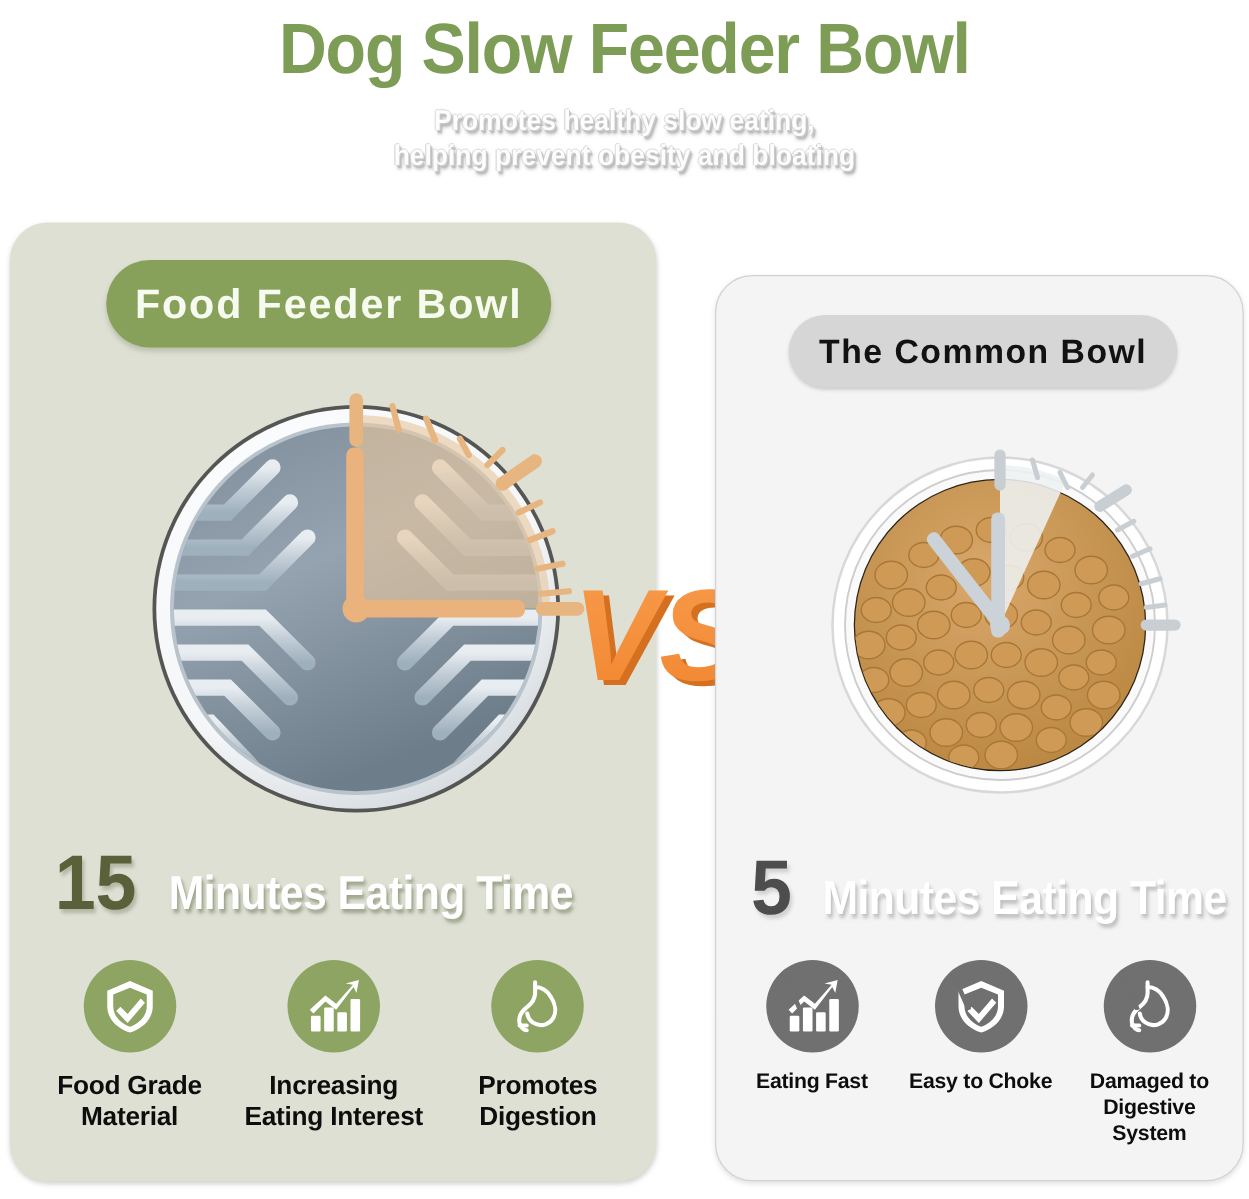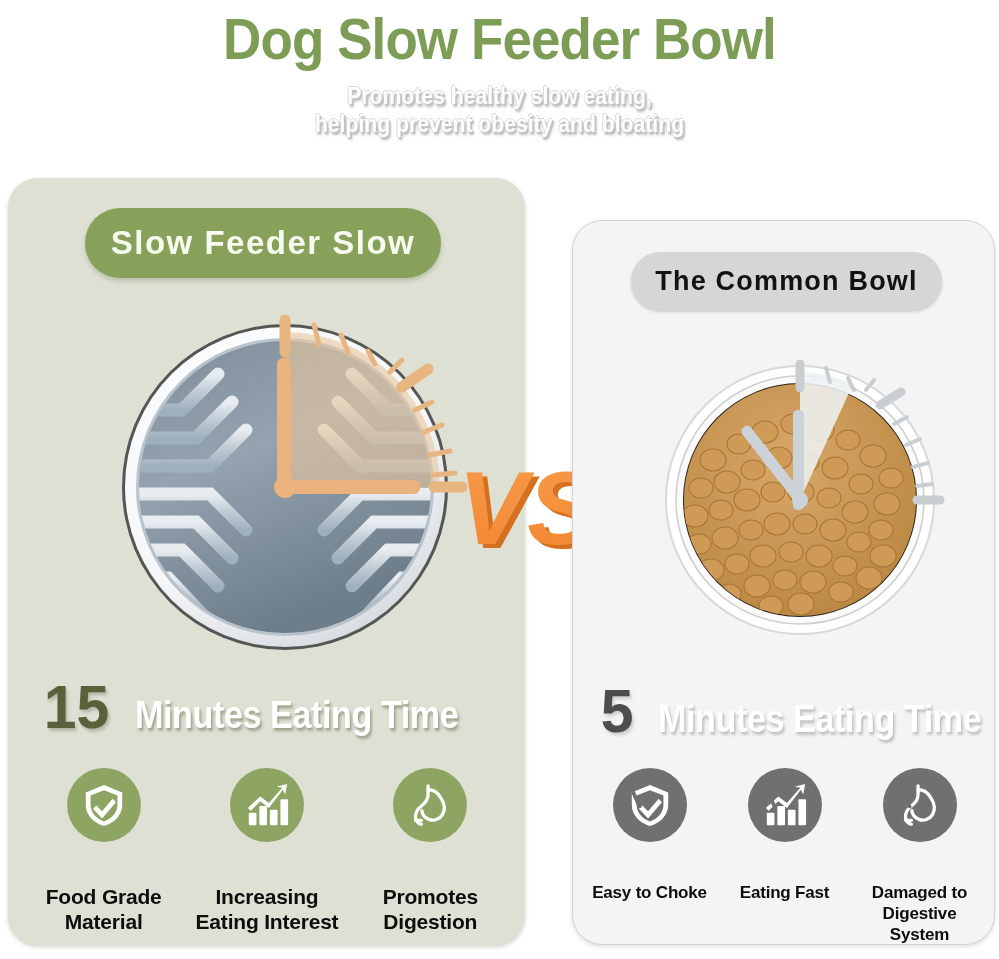--- a/index.html
+++ b/index.html
@@ -111,21 +111,21 @@
     transform:scaleX(0.9);
     letter-spacing:-0.5px;
   }
   .time-label.onGreen { text-shadow:2px 3px 3px rgba(125,132,105,.65), 1px 1px 0 #cfd3c2; }
   .time-label.onGray  { text-shadow:2px 3px 3px rgba(180,180,180,.8), 1px 1px 0 #e4e4e4; }
 
   
   .features { position:absolute; display:flex; }
   .features-left  { left:22px;  top:768px; width:490px; justify-content:space-around; }
   .features-right { left:582px; top:768px; width:405px; justify-content:space-around; }
-  .feature { display:flex; flex-direction:column; align-items:center; width:150px;gap:28px; }
+  .feature { display:flex; flex-direction:column; align-items:center; width:150px; }
   .feature-right { width:128px; }
   .icon-circle {
     width:74px; height:74px; border-radius:50%;
     display:flex; align-items:center; justify-content:center;
     position:relative; overflow:hidden;
   }
   .icon-circle.green { background:#8da463; }
   .icon-circle.gray  { background:#707070; }
   .icon-circle svg { width:46px; height:46px; display:block; }
   .slashline {
@@ -150,21 +150,21 @@
 
   <div class="title">Dog Slow Feeder Bowl</div>
   <div class="subtitle">
     <div>Promotes healthy slow eating,</div>
     <div>helping prevent obesity and bloating</div>
   </div>
 
   <div class="panel panel-left"></div>
 
   <div class="badge badge-green">
-    <span>Slow Feeder Slow</span>
+    <span>Food Feeder Bowl</span>
   </div>
 
   <div class="bowl-wrap bowl-slow">
     <svg viewBox="0 0 350 350">
       <defs>
         <radialGradient id="rimG" cx="38%" cy="30%" r="78%">
           <stop offset="0%" stop-color="#ffffff"></stop>
           <stop offset="72%" stop-color="#f4f6f8"></stop>
           <stop offset="100%" stop-color="#cfd5da"></stop>
         </radialGradient>
@@ -426,49 +426,49 @@
   <div class="time-row time-right">
     <span class="time-num gray">5</span>
     <span class="time-label onGray">Minutes Eating Time</span>
   </div>
 
   <div class="features features-right">
 
     <div class="feature feature-right">
       <div class="icon-circle gray">
         <svg viewBox="0 0 48 48" fill="#ffffff">
-          <path d="M24 3 L43 11 V24 C43 35 34 43 24 46 C14 43 5 35 5 24 V11 Z
-                   M24 8.5 L10 14.2 V24 C10 32.3 16.6 38.6 24 41.1
-                   C31.4 38.6 38 32.3 38 24 V14.2 Z"></path>
-          <path d="M16 24.5 L22 30.5 L33 17.5 L36.5 21 L22 38 L12.5 28 Z"></path>
-        </svg>
-        <svg class="slashline" viewBox="0 0 86 86">
-          <line x1="24" y1="0" x2="62" y2="86" stroke="#707070" stroke-width="7"></line>
-        </svg>
-      </div>
-      <div class="feature-label">
-        <span>Easy to Choke</span>
-      </div>
-    </div>
-
-    <div class="feature feature-right">
-      <div class="icon-circle gray">
-        <svg viewBox="0 0 48 48" fill="#ffffff">
           <rect x="5" y="32" width="8" height="13" rx="1"></rect>
           <rect x="16" y="25" width="8" height="20" rx="1"></rect>
           <rect x="27" y="29" width="8" height="16" rx="1"></rect>
           <rect x="38" y="18" width="8" height="27" rx="1"></rect>
           <path d="M4 27 L17 15 L26 22 L40 6 L34 5 L45 2 L43 13 L40.5 8 L26 27 L17 20 L7 30 Z"></path>
         </svg>
         <svg class="slashline" viewBox="0 0 86 86">
           <line x1="24" y1="0" x2="62" y2="86" stroke="#707070" stroke-width="7"></line>
         </svg>
       </div>
       <div class="feature-label">
         <span>Eating Fast</span>
+      </div>
+    </div>
+
+    <div class="feature feature-right">
+      <div class="icon-circle gray">
+        <svg viewBox="0 0 48 48" fill="#ffffff">
+          <path d="M24 3 L43 11 V24 C43 35 34 43 24 46 C14 43 5 35 5 24 V11 Z
+                   M24 8.5 L10 14.2 V24 C10 32.3 16.6 38.6 24 41.1
+                   C31.4 38.6 38 32.3 38 24 V14.2 Z"></path>
+          <path d="M16 24.5 L22 30.5 L33 17.5 L36.5 21 L22 38 L12.5 28 Z"></path>
+        </svg>
+        <svg class="slashline" viewBox="0 0 86 86">
+          <line x1="24" y1="0" x2="62" y2="86" stroke="#707070" stroke-width="7"></line>
+        </svg>
+      </div>
+      <div class="feature-label">
+        <span>Easy to Choke</span>
       </div>
     </div>
 
     <div class="feature feature-right">
       <div class="icon-circle gray">
         <svg viewBox="0 0 48 48" fill="none" stroke="#ffffff" stroke-width="3.4" stroke-linecap="round" stroke-linejoin="round">
           <path d="M22 4 V13 C22 19 19 22 15 25 C10 29 8 33 9 38 C10 42 13 44 15 44"></path>
           <path d="M22 8 C28 8 32 11 35 16 C39 22 40 29 37 34 C34 39 28 41 23 39
                    C19 37.5 16 34 15.5 30"></path>
           <path d="M9 40 H15"></path>

